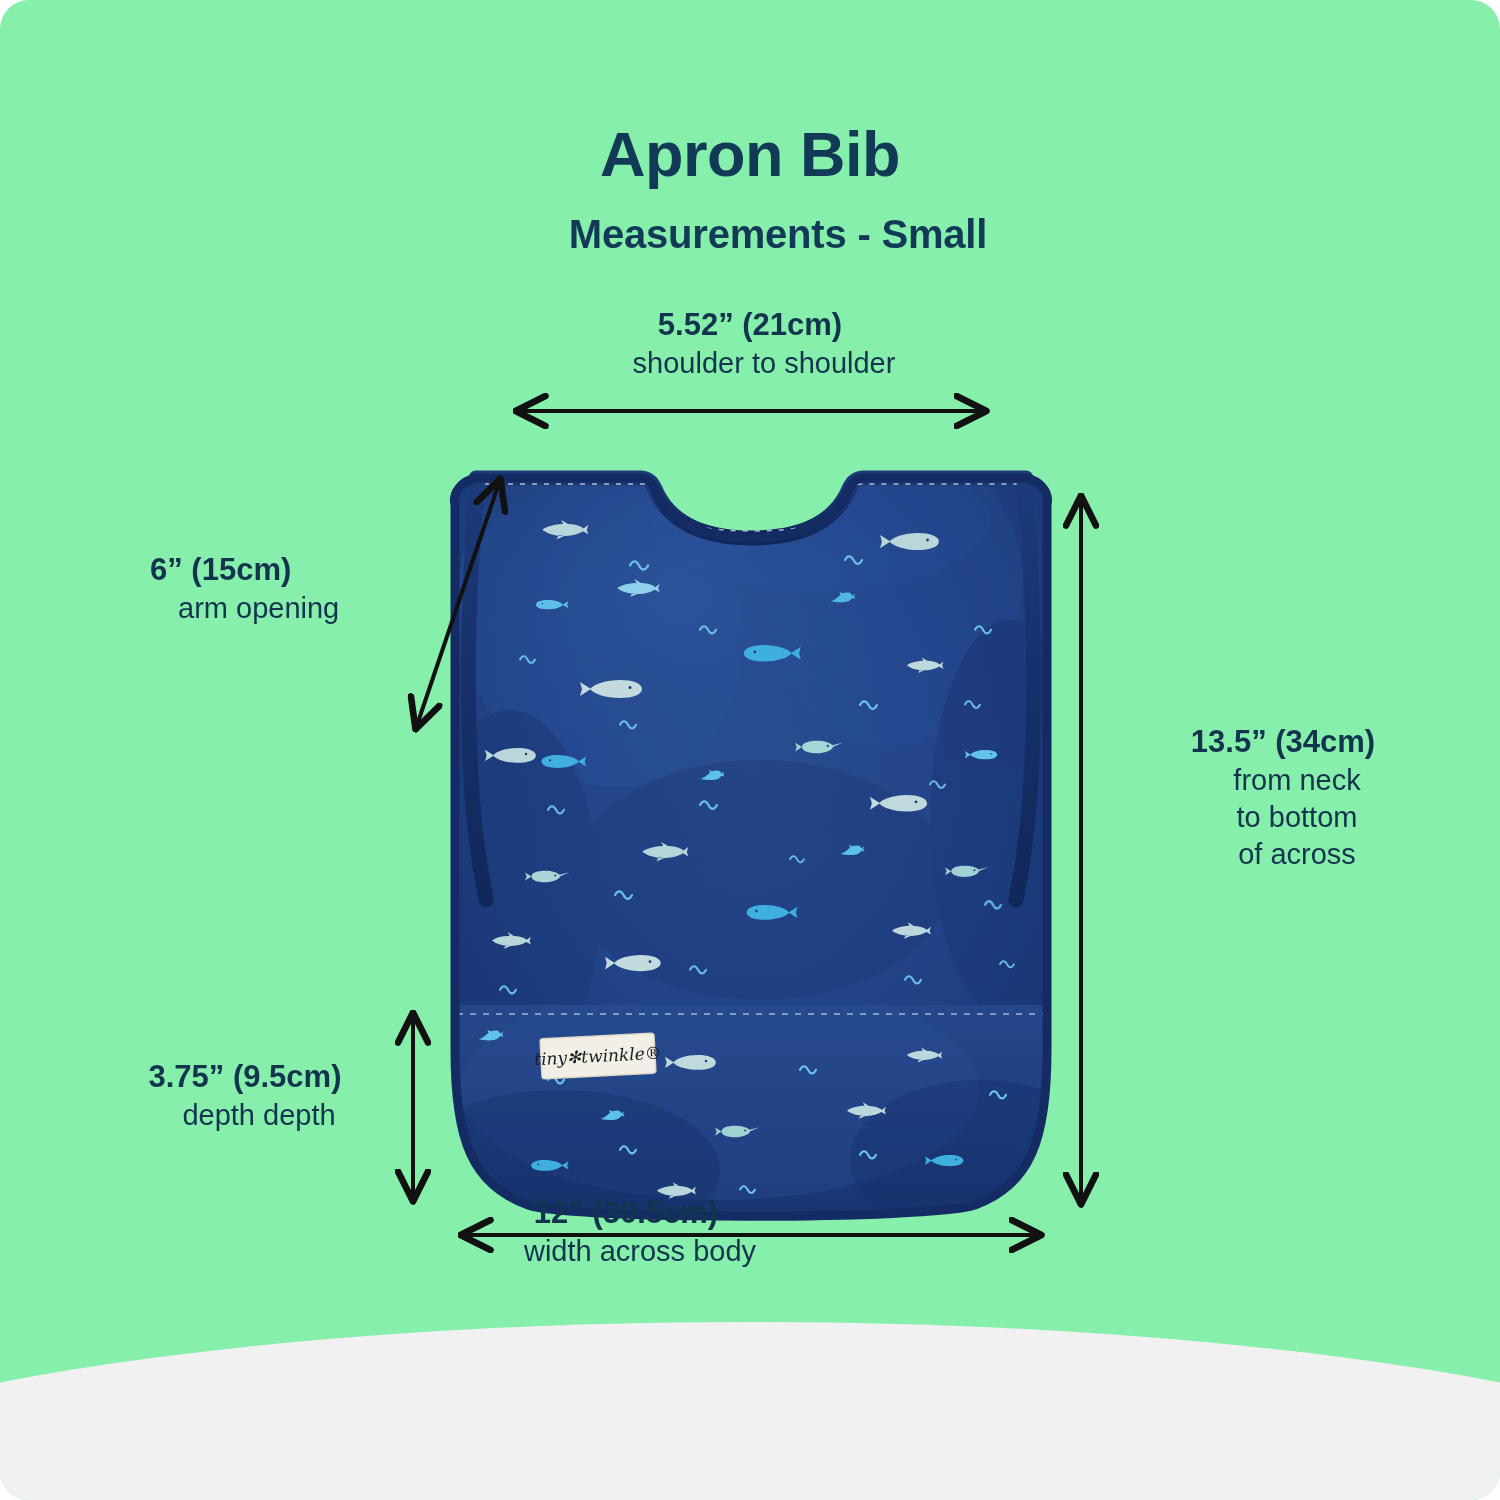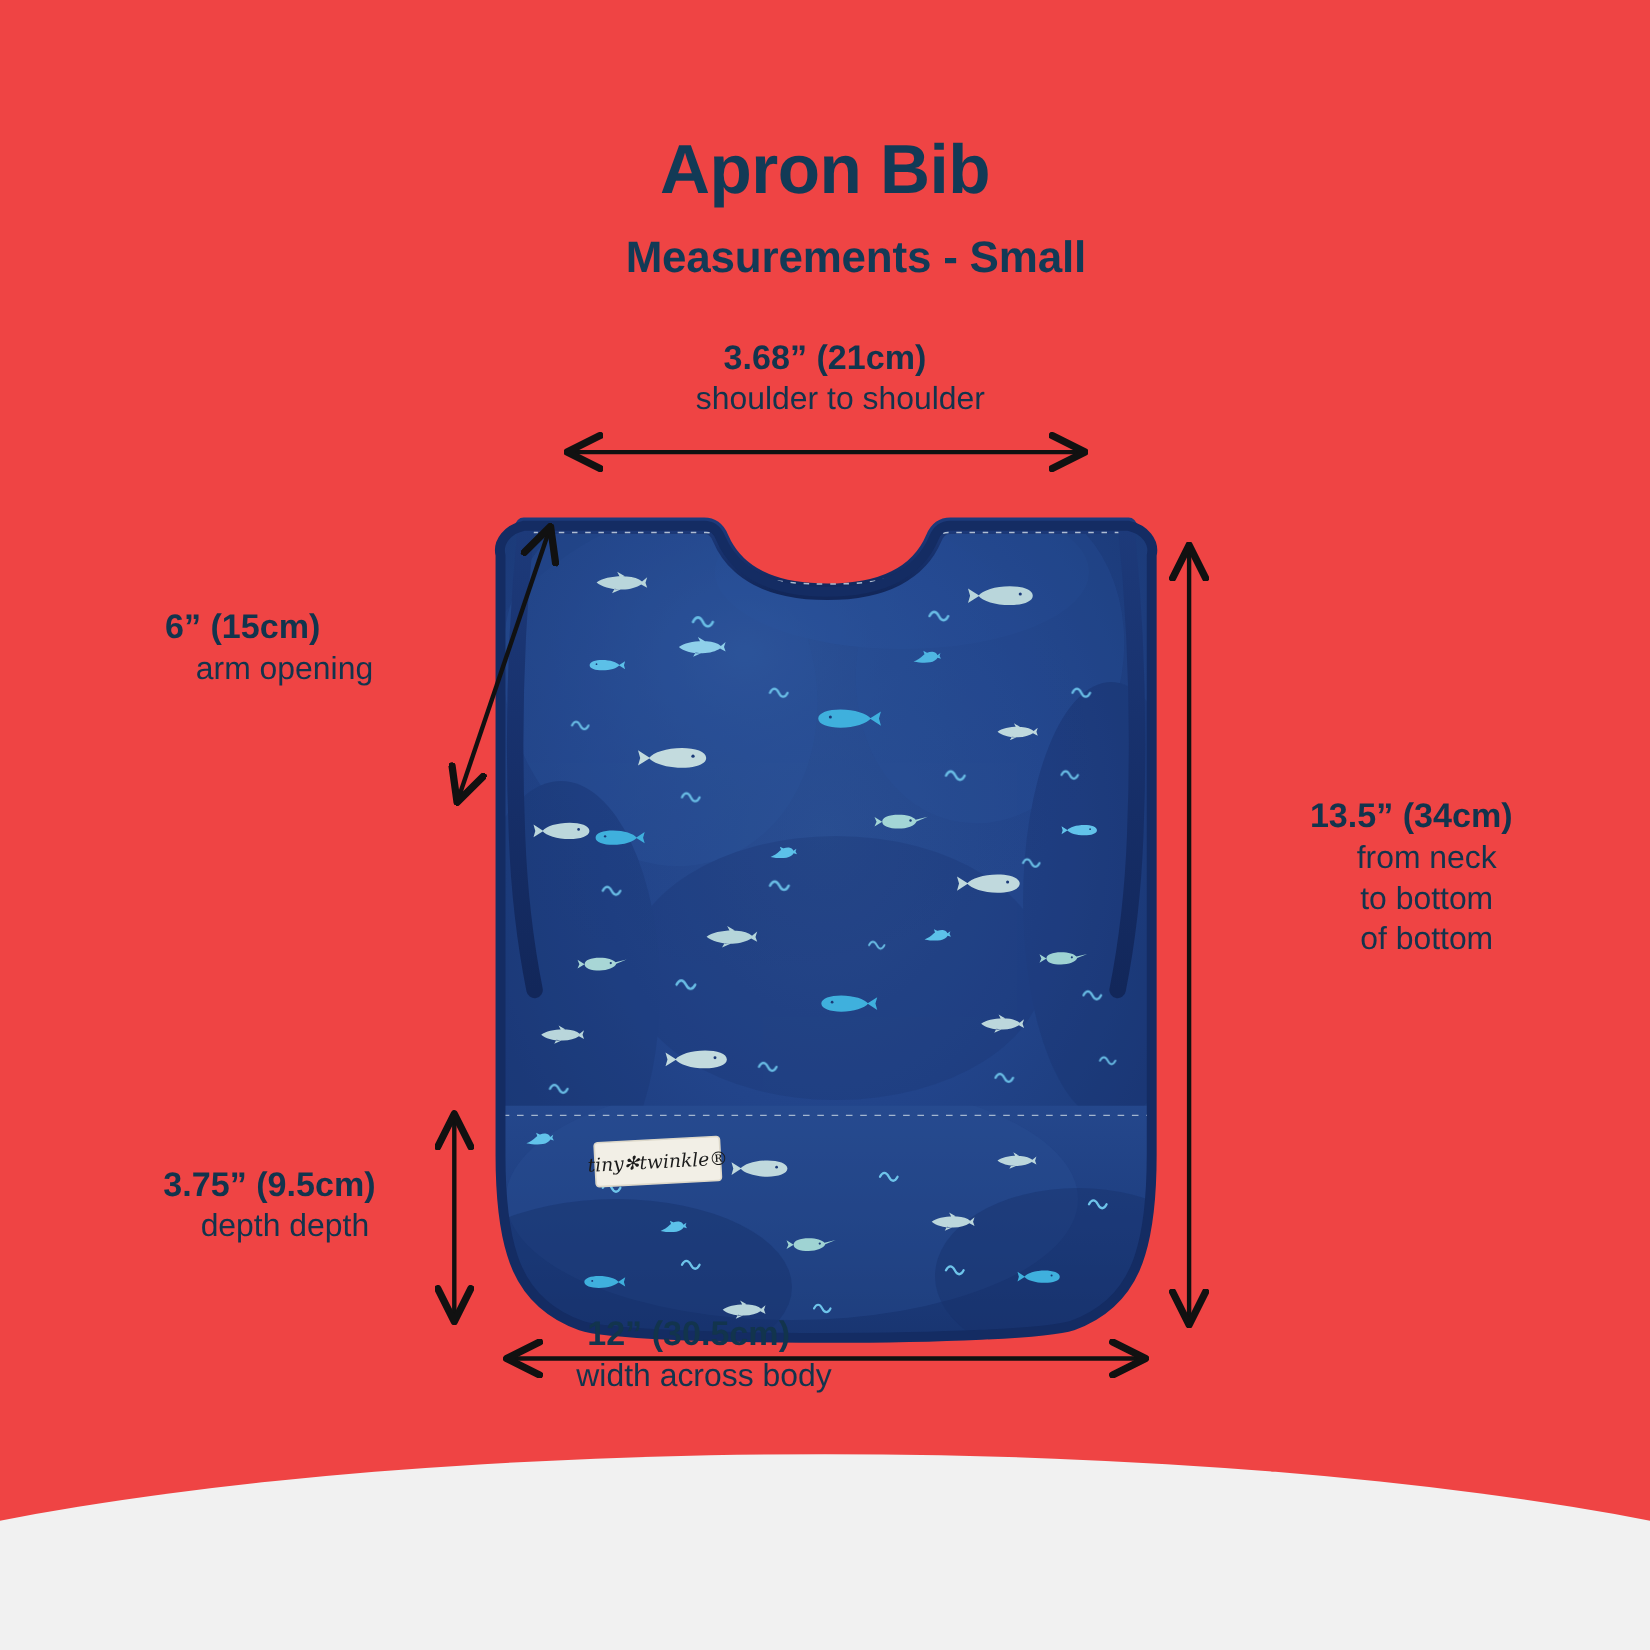--- a/index.html
+++ b/index.html
@@ -3,21 +3,21 @@
 <meta charset="utf-8">
 <style>
   html,body{margin:0;padding:0;}
   body{
     width:1500px;height:1500px;
     background:#ffffff;
     font-family:"Liberation Sans", sans-serif;
     overflow:hidden;
     position:relative;
   }
-  #stage{position:absolute;left:0;top:0;width:1500px;height:1500px;overflow:hidden;background:#ef4444;}
+  #stage{position:absolute;left:0;top:0;width:1500px;height:1500px;overflow:hidden;background:#86efac;border-radius:29px;}
 
   
   .bottom-curve{
     position:absolute;
     left:-320px;
     top:1322px;
     width:2140px;
     height:620px;
     background:#f1f1f1;
     border-radius:50% 50% 0 0 / 34% 34% 0 0;
@@ -392,34 +392,34 @@
       </marker>
     </defs>
     <line x1="517" y1="411" x2="985" y2="411" stroke="#111111" stroke-width="4" marker-start="url(#ah)" marker-end="url(#ah)"></line>
     <line x1="500" y1="480" x2="416" y2="728" stroke="#111111" stroke-width="4" marker-start="url(#ah)" marker-end="url(#ah)"></line>
     <line x1="1081" y1="497" x2="1081" y2="1203" stroke="#111111" stroke-width="4" marker-start="url(#ah)" marker-end="url(#ah)"></line>
     <line x1="413" y1="1014" x2="413" y2="1200" stroke="#111111" stroke-width="4" marker-start="url(#ah)" marker-end="url(#ah)"></line>
     <line x1="462" y1="1235" x2="1040" y2="1235" stroke="#111111" stroke-width="4" marker-start="url(#ah)" marker-end="url(#ah)"></line>
   </svg>
 
   <div class="lbl" id="lbl-shoulder">
-    <div class="v">3.68” (21cm)</div>
+    <div class="v">5.52” (21cm)</div>
     <div class="d">shoulder to shoulder</div>
   </div>
 
   <div class="lbl" id="lbl-arm">
     <div class="v">6” (15cm)</div>
     <div class="d">arm opening</div>
   </div>
 
   <div class="lbl" id="lbl-height">
     <div class="v">13.5” (34cm)</div>
     <div class="d">from neck</div>
     <div class="d">to bottom</div>
-    <div class="d">of bottom</div>
+    <div class="d">of across</div>
   </div>
 
   <div class="lbl" id="lbl-pocket">
     <div class="v">3.75” (9.5cm)</div>
     <div class="d">depth depth</div>
   </div>
 
   <div class="lbl" id="lbl-width">
     <div class="v">12” (30.5cm)</div>
     <div class="d">width across body</div>

